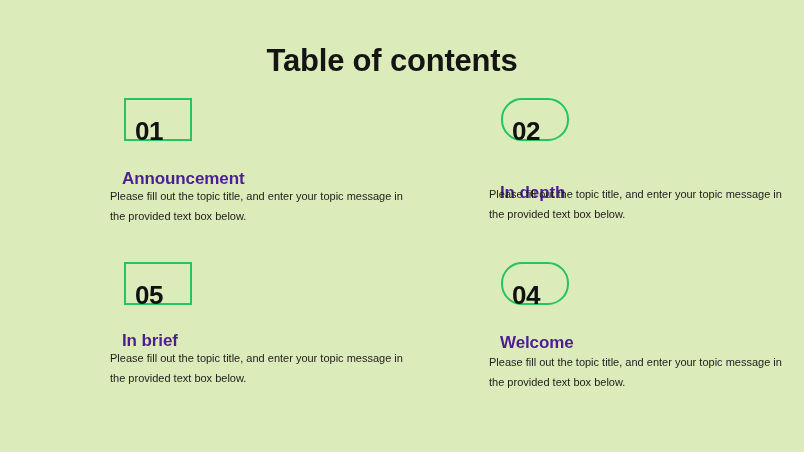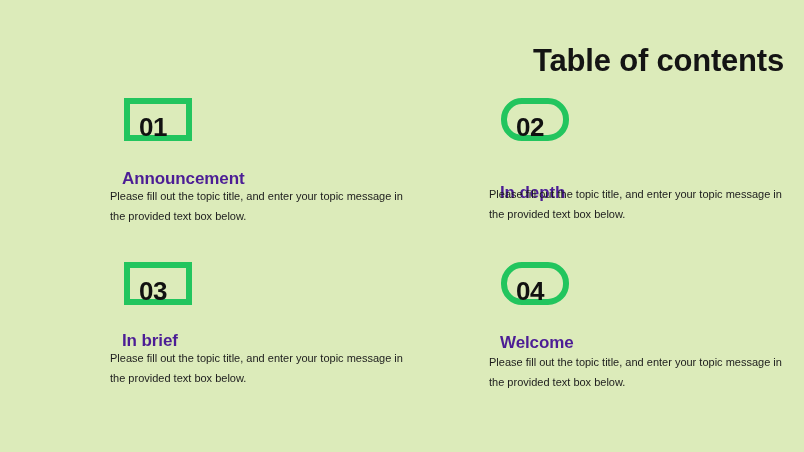--- a/index.html
+++ b/index.html
@@ -20,39 +20,39 @@
     position: absolute;
     inset: 0;
     background: #dcebba;
   }
 
   .slide-title {
     position: absolute;
     top: 44px;
     left: 0;
     width: 784px;
-    text-align: right;
+    text-align: center;
     font-size: 31px;
     font-weight: bold;
     color: #141414;
     letter-spacing: -0.2px;
     line-height: 1.1;
   }
 
   
   .entry {
     position: absolute;
     width: 330px;
   }
 
   .num-box {
     position: absolute;
     width: 68px;
     height: 43px;
-    border: 6px solid #22c55e;
+    border: 2px solid #22c55e;
     box-sizing: border-box;
   }
 
   .num-label {
     position: absolute;
     left: 9px;
     bottom: -5px;
     font-size: 26px;
     font-weight: bold;
     color: #111111;
@@ -125,21 +125,21 @@
   <div class="entry col-b row-1" id="entry-2">
     <div class="num-box">
       <span class="num-label">02</span>
     </div>
     <div class="entry-heading">In depth</div>
     <div class="entry-body">Please fill out the topic title, and enter your topic message in the provided text box below.</div>
   </div>
 
   <div class="entry col-a row-2" id="entry-3">
     <div class="num-box">
-      <span class="num-label">03</span>
+      <span class="num-label">05</span>
     </div>
     <div class="entry-heading">In brief</div>
     <div class="entry-body">Please fill out the topic title, and enter your topic message in the provided text box below.</div>
   </div>
 
   <div class="entry col-b row-2" id="entry-4">
     <div class="num-box">
       <span class="num-label">04</span>
     </div>
     <div class="entry-heading">Welcome</div>

